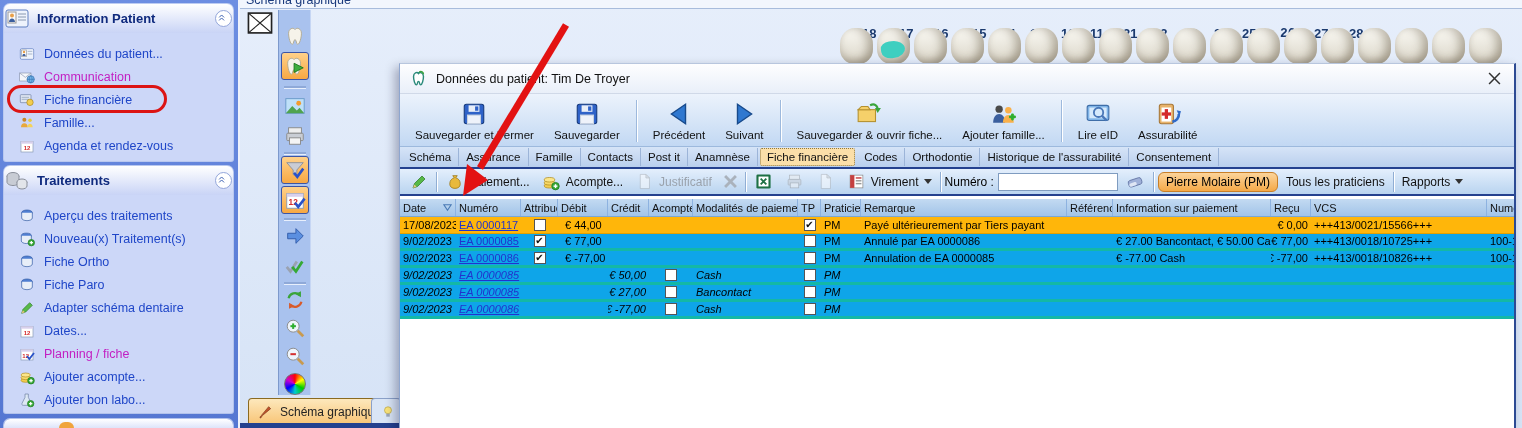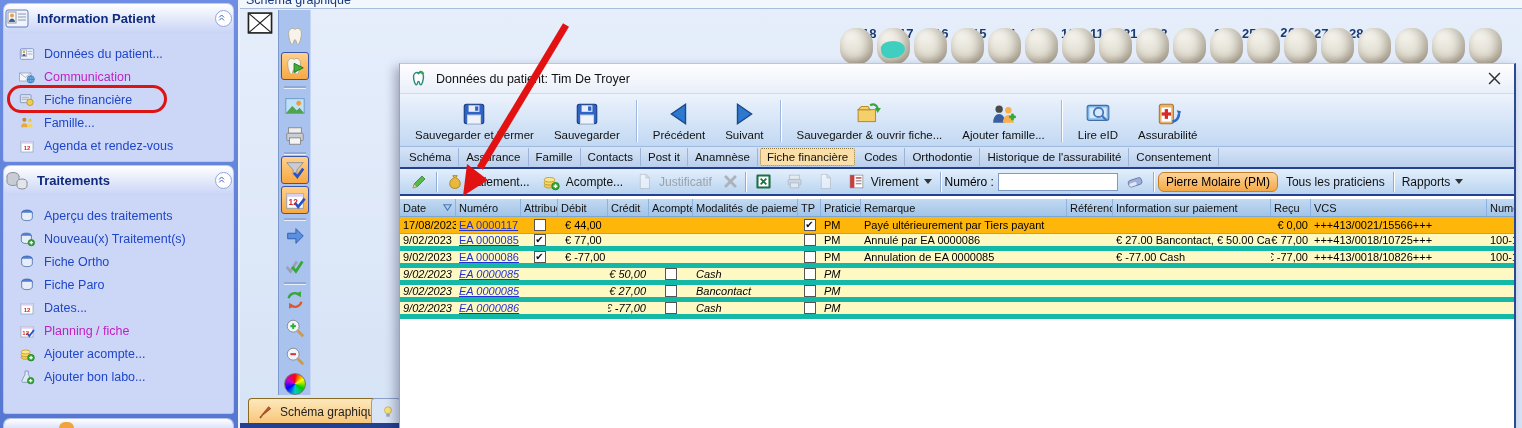--- a/index.html
+++ b/index.html
@@ -58,21 +58,21 @@
   .psep{width:1px;height:20px;background:#90aed4;box-shadow:1px 0 0 #fff;flex:none}
   #numero-input{width:120px;height:18px;border:1px solid #7f9cc0;background:#fff;font-family:inherit;font-size:12px;padding:0 3px}
   #pm-btn{background:linear-gradient(180deg,#fcd49a,#f5a948);border:1px solid #c87f28;border-radius:6px;padding:2px 7px;font-size:12px;cursor:pointer;white-space:nowrap}
   .caret{width:0;height:0;border-left:4px solid transparent;border-right:4px solid transparent;border-top:5px solid #333;display:inline-block}
   #paybar .lblico{display:inline-flex;align-items:center;justify-content:center;width:19px;height:19px;flex:none}
 
   
   #tgap{height:3px;background:#fff}
   #thead-row{display:flex;height:18px;background:linear-gradient(180deg,#c3daf2,#a2c4e8);border-bottom:1px solid #7ba7d4;font-size:11px;color:#111;overflow:hidden}
   .th{display:flex;align-items:center;padding:0 3px;border-right:1px solid #8db2e0;overflow:hidden;white-space:nowrap;flex:none}
-  .trow{display:flex;height:17px;font-size:11px;color:#000;border-bottom:5px solid #14b8a6;background:#fef9c3;overflow:hidden;cursor:pointer}
+  .trow{display:flex;height:17px;font-size:11px;color:#000;border-bottom:3px solid #14b8a6;background:#0ea5e9;overflow:hidden;cursor:pointer}
   .trow.sel{background:#ffb60a;border-bottom:1px solid #e2a000}
   .trow.it{font-style:italic}
   .td{padding:0 3px;overflow:hidden;white-space:nowrap;display:flex;align-items:center;flex:none}
   .td.r{justify-content:flex-end}
   .td.c{justify-content:center}
   .numlink{color:#2233cc;text-decoration:underline;cursor:pointer}
   .cb{width:12px;height:12px;background:#fff;border:1px solid #555;display:flex;align-items:center;justify-content:center;font-size:10px;line-height:1;color:#111;cursor:pointer}
 
   
   #overlay{position:absolute;left:0;top:0;z-index:60;pointer-events:none}
@@ -215,20 +215,29 @@
           <span>Fiche Ortho</span>
         </div>
         <div class="sb-item">
           <span class="ico">
             <svg width="16" height="16" viewBox="0 0 24 24">
               <ellipse cx="12" cy="7" rx="8" ry="4" fill="#4f7ed2" stroke="#2c56a0"></ellipse>
               <path d="M4,7 v8 c0,2.2 3.6,4 8,4 s8,-1.8 8,-4 v-8" fill="#e8eef8" stroke="#2c56a0"></path>
             </svg>
           </span>
           <span>Fiche Paro</span>
+        </div>
+        <div class="sb-item">
+          <span class="ico">
+            <svg width="16" height="16" viewBox="0 0 24 24">
+              <polygon points="4,20 6,14 16,4 20,8 10,18" fill="#57b947" stroke="#2f7a28"></polygon>
+              <polygon points="4,20 5.8,15.2 8.8,18.2" fill="#e8c87a"></polygon>
+            </svg>
+          </span>
+          <span>Adapter schéma dentaire</span>
         </div>
         <div class="sb-item">
           <span class="ico">
             <svg width="16" height="16" viewBox="0 0 24 24">
               <rect x="3" y="5" width="18" height="16" fill="#fff" stroke="#8898b0"></rect>
               <rect x="3" y="5" width="18" height="3.5" fill="#d8d0ec"></rect>
               <text x="12" y="17.5" font-size="9" fill="#d42a2a" text-anchor="middle" font-weight="bold" font-family="Liberation Sans,sans-serif">12</text>
             </svg>
           </span>
           <span>Dates...</span>

